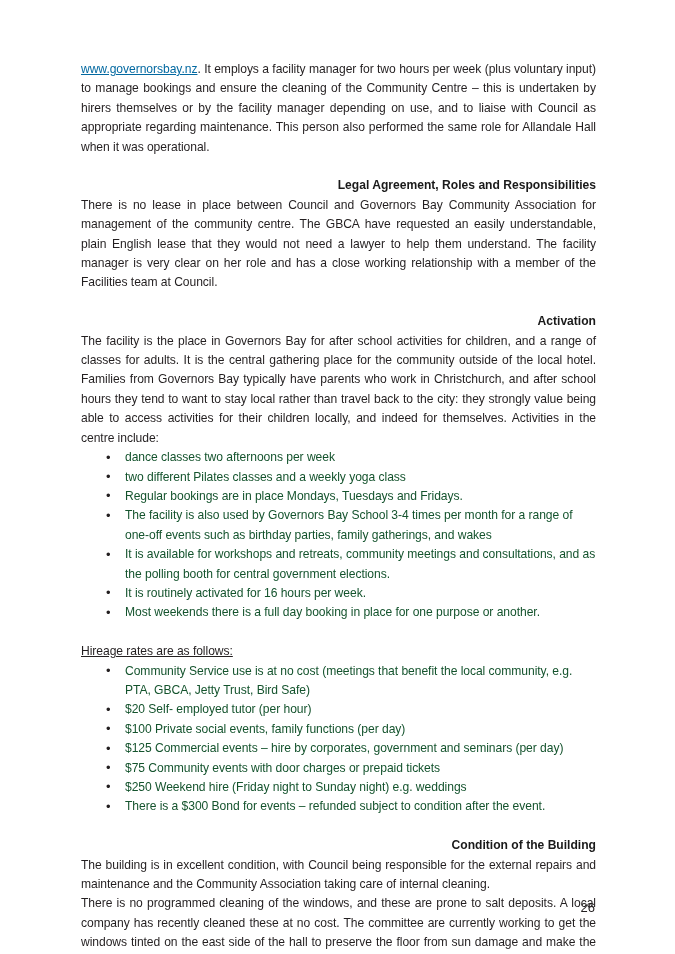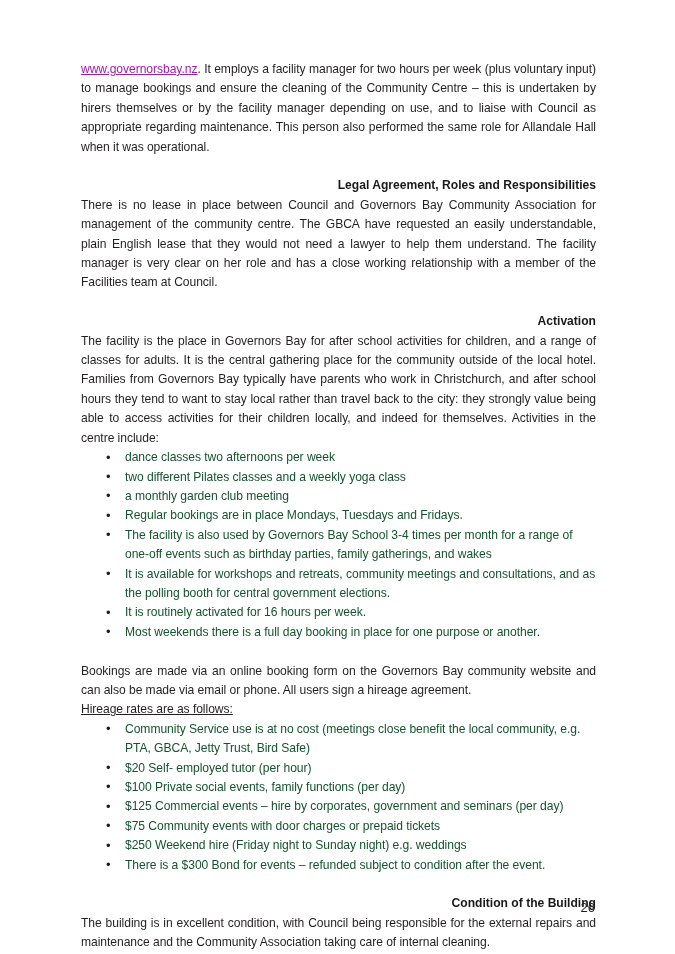--- a/index.html
+++ b/index.html
@@ -43,21 +43,21 @@
     line-height: 19.4px;
     font-weight: bold;
     margin: 0;
     text-align: right;
     color: #1a1a1a;
   }
   .spacer {
     height: 19.4px;
   }
   .link {
-    color: #a21caf;
+    color: #0369a1;
   }
   ul.bullets {
     margin: 0;
     padding: 0;
     list-style: none;
   }
   ul.bullets > li {
     position: relative;
     font-size: 12.1px;
     line-height: 19.4px;
@@ -101,36 +101,34 @@
 
     <div class="spacer"></div>
 
     <p class="heading">Activation</p>
 
     <p class="para">The facility is the place in Governors Bay for after school activities for children, and a range of classes for adults. It is the central gathering place for the community outside of the local hotel. Families from Governors Bay typically have parents who work in Christchurch, and after school hours they tend to want to stay local rather than travel back to the city: they strongly value being able to access activities for their children locally, and indeed for themselves. Activities in the centre include:</p>
 
     <ul class="bullets">
       <li>dance classes two afternoons per week</li>
       <li>two different Pilates classes and a weekly yoga class</li>
-      <li>a monthly garden club meeting</li>
       <li>Regular bookings are in place Mondays, Tuesdays and Fridays.</li>
       <li>The facility is also used by Governors Bay School 3-4 times per month for a range of one-off events such as birthday parties, family gatherings, and wakes</li>
       <li>It is available for workshops and retreats, community meetings and consultations, and as the polling booth for central government elections.</li>
       <li>It is routinely activated for 16 hours per week.</li>
       <li>Most weekends there is a full day booking in place for one purpose or another.</li>
     </ul>
 
     <div class="spacer"></div>
 
-    <p class="para">Bookings are made via an online booking form on the Governors Bay community website and can also be made via email or phone. All users sign a hireage agreement.</p>
 
     <p class="para left">Hireage rates are as follows:</p>
 
     <ul class="bullets">
-      <li>Community Service use is at no cost (meetings close benefit the local community, e.g. PTA, GBCA, Jetty Trust, Bird Safe)</li>
+      <li>Community Service use is at no cost (meetings that benefit the local community, e.g. PTA, GBCA, Jetty Trust, Bird Safe)</li>
       <li>$20 Self- employed tutor (per hour)</li>
       <li>$100 Private social events, family functions (per day)</li>
       <li>$125 Commercial events – hire by corporates, government and seminars (per day)</li>
       <li>$75 Community events with door charges or prepaid tickets</li>
       <li>$250 Weekend hire (Friday night to Sunday night) e.g. weddings</li>
       <li>There is a $300 Bond for events – refunded subject to condition  after the event.</li>
     </ul>
 
     <div class="spacer"></div>
 

